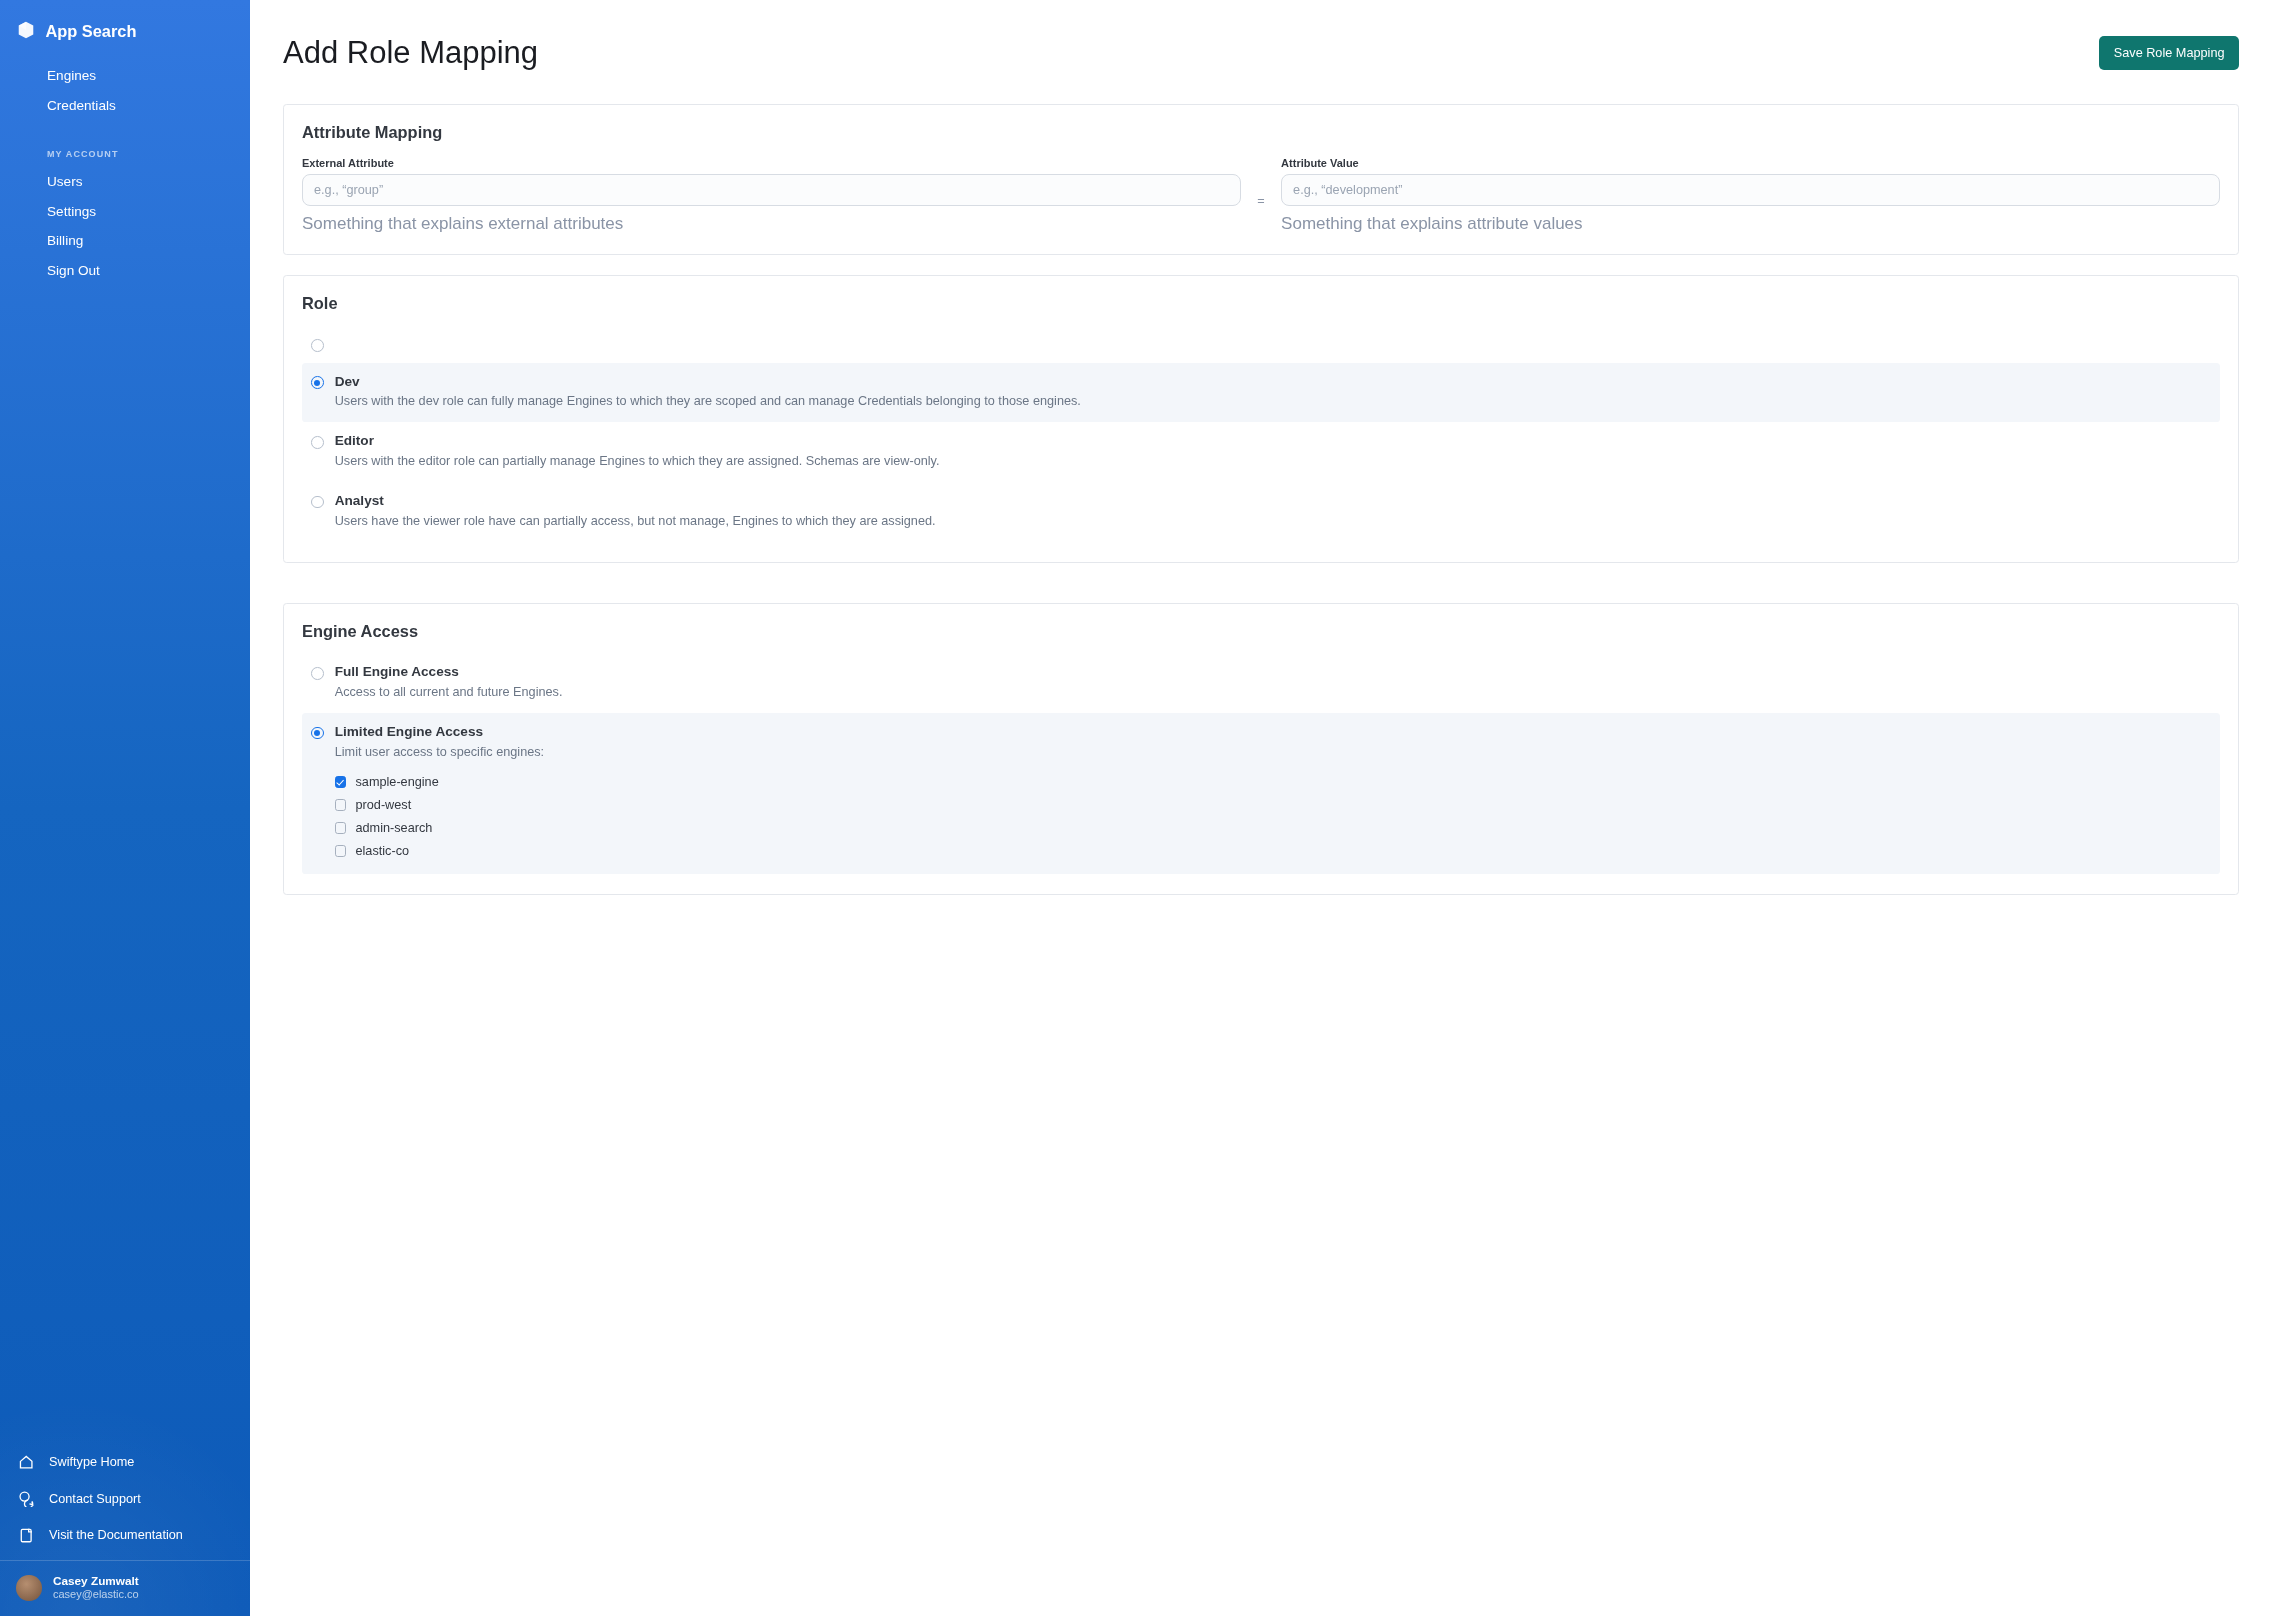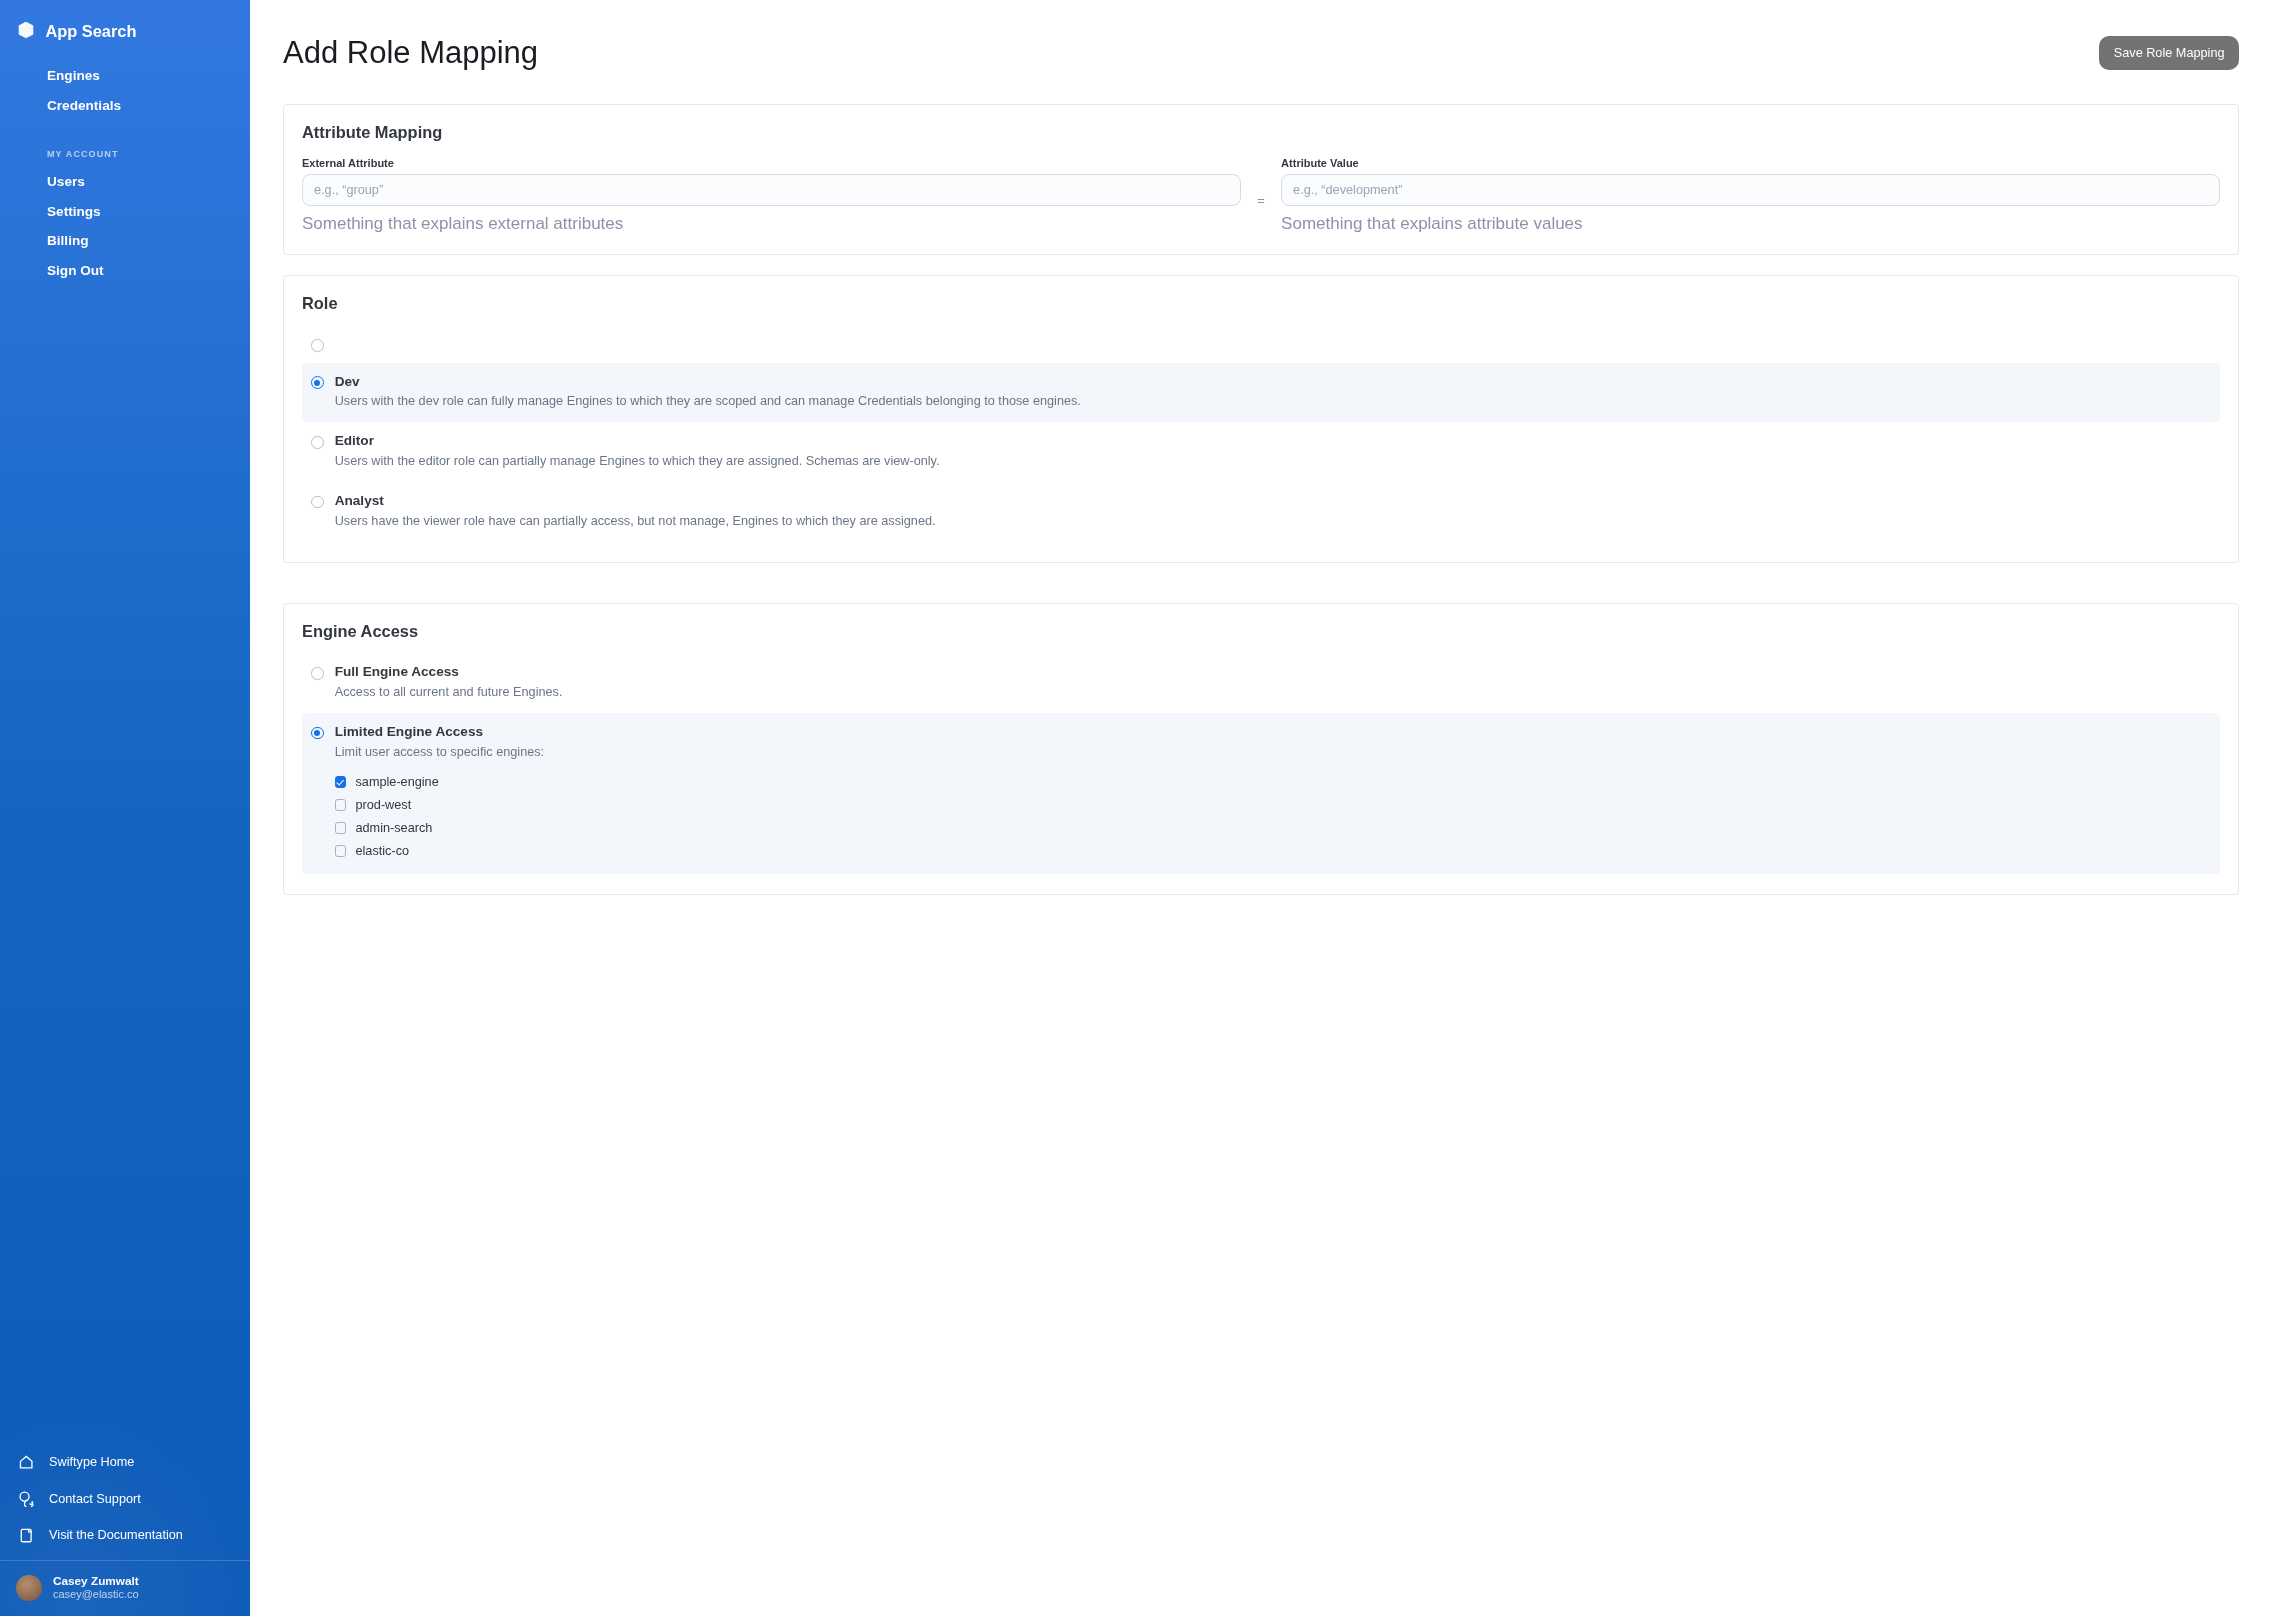--- a/index.html
+++ b/index.html
@@ -40,21 +40,20 @@
       font-weight: 600;
     }
     .nav-section { padding: 0 0 7.3px; }
     .nav-link {
       display: block;
       padding: 7.3px 47px;
       font-size: 13.6px;
       color: #fff;
       text-decoration: none;
       cursor: pointer;
-      font-weight: bold;
     }
     .nav-header {
       padding: 22px 47px 7.3px;
       font-size: 9px;
       letter-spacing: 1.1px;
       color: rgba(255,255,255,0.65);
       text-transform: uppercase;
       font-weight: 600;
     }
     .sidebar-spacer { flex: 1; }
@@ -91,27 +90,27 @@
       padding: 35px 33px;
     }
     .page-header {
       display: flex;
       justify-content: space-between;
       align-items: center;
       margin-bottom: 33px;
     }
     .page-title { font-size: 31px; font-weight: 400; color: #1a1c21; }
     .btn-save {
-      background: #737373;
+      background: #0f766e;
       color: #fff;
       border: none;
       padding: 10px 14.5px;
       font-size: 12.7px;
       font-weight: 500;
-      border-radius: 10px;
+      border-radius: 5px;
       cursor: pointer;
     }
     .card {
       border: 0.9px solid #e4e7ec;
       border-radius: 3.6px;
       padding: 18px 18px 20px;
       margin-bottom: 20px;
     }
     .card-title {
       font-size: 16.4px;

